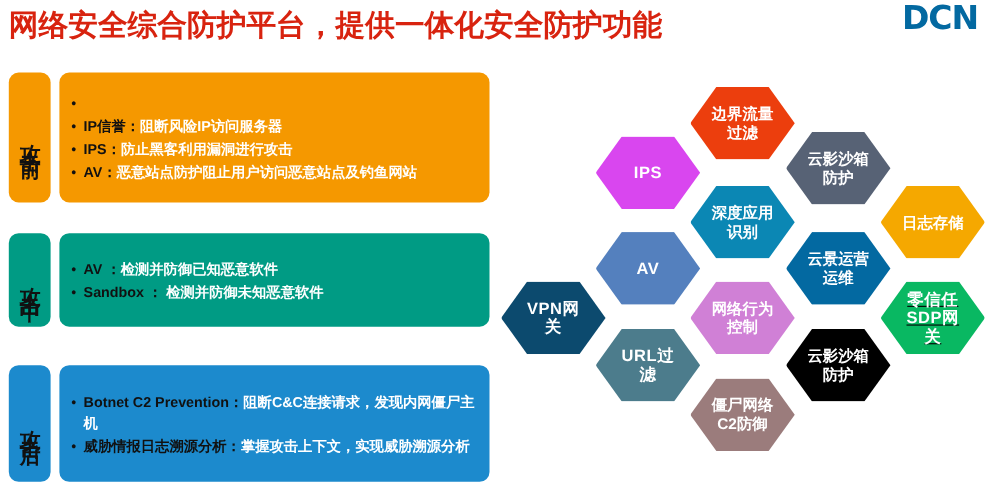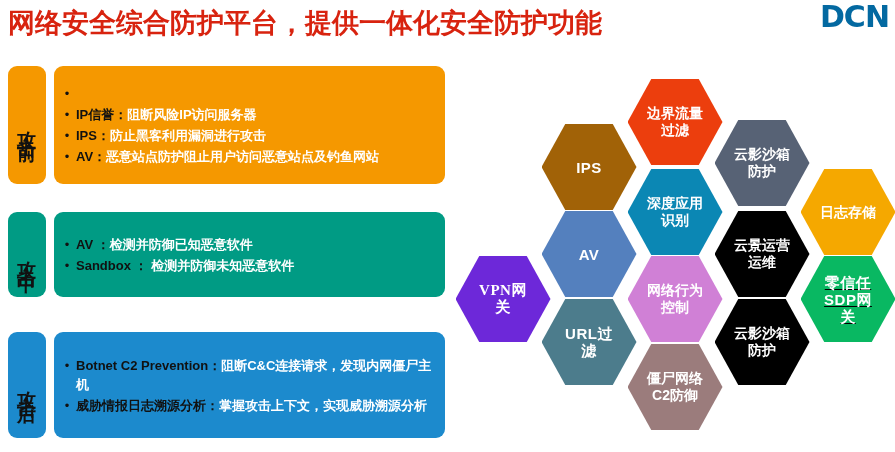--- a/index.html
+++ b/index.html
@@ -73,21 +73,21 @@
   #phase-mid .phase-body{background:#009B84;}
 
   #phase-post{left:8px;top:332px;width:437px;height:106px;}
   #phase-post .phase-tab{background:#1C8ACD;}
   #phase-post .phase-body{background:#1C8ACD;}
 
   
   #hexgrid{position:absolute;left:0;top:0;width:895px;height:452px;}
   .hex{
     position:absolute;
-    width:95px;height:86px;
+    width:95px;height:66px;
     margin-left:-47.5px;margin-top:-43px;
     clip-path:polygon(25% 0%,75% 0%,100% 50%,75% 100%,25% 100%,0% 50%);
     -webkit-clip-path:polygon(25% 0%,75% 0%,100% 50%,75% 100%,25% 100%,0% 50%);
     display:flex;align-items:center;justify-content:center;
     text-align:center;
   }
   .hex-label{
     color:#ffffff;font-weight:bold;
     font-size:14px;line-height:17px;
     width:62px;
@@ -154,42 +154,42 @@
         <span class="bullet-text"><span class="lead">Botnet C2 Prevention：</span><span>阻断C&amp;C连接请求，发现内网僵尸主机</span></span>
       </div>
       <div class="bullet-row">
         <span class="bullet-dot">•</span>
         <span class="bullet-text"><span class="lead">威胁情报日志溯源分析：</span><span>掌握攻击上下文，实现威胁溯源分析</span></span>
       </div>
     </div>
   </div>
 
   <div id="hexgrid">
-      <div class="hex" style="left: 589px; top: 167px; background: #a16207; align-items: center;">
+      <div class="hex" style="left: 589px; top: 167px; background: #d946ef; align-items: center;">
         <span class="hex-label en">IPS</span>
       </div>
       <div class="hex" style="left: 675px; top: 122px; background: rgb(236, 62, 13);">
         <span class="hex-label">边界流量过滤</span>
       </div>
       <div class="hex" style="left: 762px; top: 163px; background: rgb(87, 98, 117);">
         <span class="hex-label">云影沙箱防护</span>
       </div>
       <div class="hex" style="left: 848px; top: 212px; background: rgb(245, 168, 0);">
         <span class="hex-label">日志存储</span>
       </div>
       <div class="hex" style="left: 589px; top: 254px; background: rgb(84, 128, 190);">
         <span class="hex-label en">AV</span>
       </div>
       <div class="hex" style="left: 675px; top: 212px; background: rgb(11, 135, 180);">
         <span class="hex-label">深度应用识别</span>
       </div>
-      <div class="hex" style="left: 762px; top: 254px; background: #000000;">
+      <div class="hex" style="left: 762px; top: 254px; background: #0369a1;">
         <span class="hex-label">云景运营运维</span>
       </div>
-      <div class="hex" style="left: 503px; top: 299px; background: #6d28d9; font-family: Liberation Serif, serif;">
+      <div class="hex" style="left: 503px; top: 299px; background: #0c4a6e;">
         <span class="hex-label en">VPN网关</span>
       </div>
       <div class="hex" style="left: 675px; top: 299px; background: rgb(208, 128, 214);">
         <span class="hex-label">网络行为控制</span>
       </div>
       <div class="hex" style="left: 589px; top: 342px; background: rgb(76, 124, 140);">
         <span class="hex-label en">URL过滤</span>
       </div>
       <div class="hex" style="left: 762px; top: 342px; background: #000000;">
         <span class="hex-label">云影沙箱防护</span>

